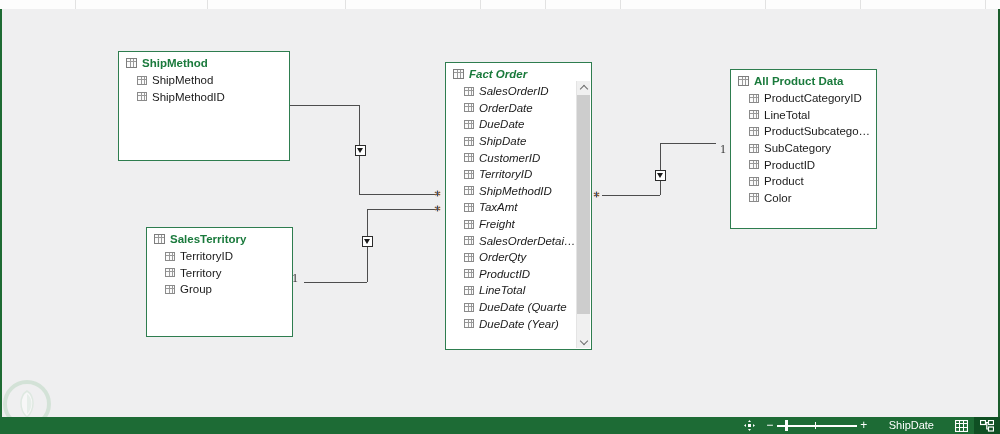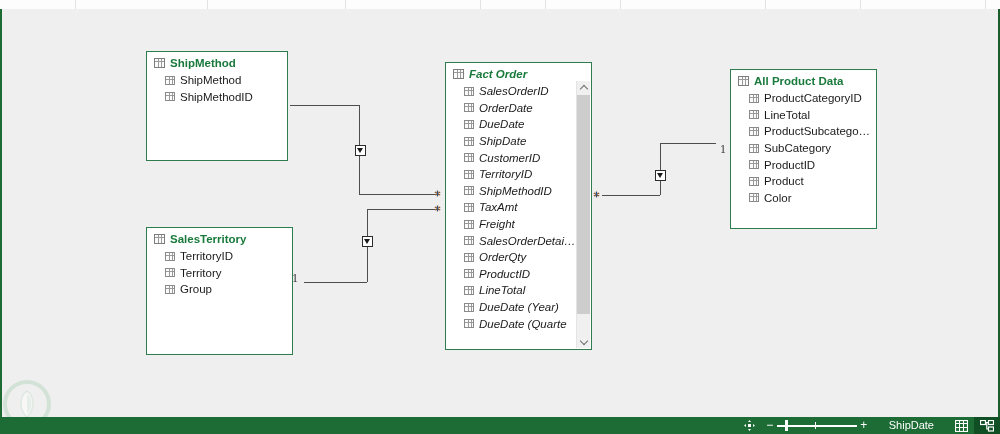--- a/index.html
+++ b/index.html
@@ -181,38 +181,38 @@
       <path d="M3.5 0.5 L3.5 6.5 M0.8 2 L6.2 5 M6.2 2 L0.8 5" stroke="#8a5a2b" stroke-width="1.3"></path>
       <path d="M3.5 1 L3.5 6" stroke="#2b4f8a" stroke-width="1.1"></path>
     </svg>
     <div class="ln h" style="left:600px;top:186px;width:58px;"></div>
     <div class="ln v" style="left:658px;top:134px;height:52px;"></div>
     <div class="ln h" style="left:658px;top:134px;width:56px;"></div>
     <div class="arrowbox" style="left:653px;top:161px;"></div>
     <span class="card" style="left:718px;top:133px;">1</span>
   </div>
 
-  <div class="tbl thick" style="left:144px;top:42px;width:142px;height:110px;">
+  <div class="tbl thick" style="left:116px;top:42px;width:172px;height:110px;">
     <div class="tbl-title">
       <span class="gicon hdr"></span>
       <span>ShipMethod</span>
     </div>
     <div class="tbl-fields">
       <div class="fld">
         <span class="gicon"></span>
         <span>ShipMethod</span>
       </div>
       <div class="fld">
         <span class="gicon"></span>
         <span>ShipMethodID</span>
       </div>
     </div>
   </div>
 
-  <div class="tbl thick" style="left:144px;top:218px;width:147px;height:128px;">
+  <div class="tbl thick" style="left:144px;top:218px;width:147px;height:110px;">
     <div class="tbl-title">
       <span class="gicon hdr"></span>
       <span>SalesTerritory</span>
     </div>
     <div class="tbl-fields">
       <div class="fld">
         <span class="gicon"></span>
         <span>TerritoryID</span>
       </div>
       <div class="fld">
@@ -280,25 +280,25 @@
         <div class="fld">
           <span class="gicon"></span>
           <span>ProductID</span>
         </div>
         <div class="fld">
           <span class="gicon"></span>
           <span>LineTotal</span>
         </div>
         <div class="fld">
           <span class="gicon"></span>
+          <span>DueDate (Quarte</span>
+        </div>
+        <div class="fld">
+          <span class="gicon"></span>
           <span>DueDate (Year)</span>
-        </div>
-        <div class="fld">
-          <span class="gicon"></span>
-          <span>DueDate (Quarte</span>
         </div>
       </div>
     </div>
     <div class="vsb">
       <div class="vsb-btn up"></div>
       <div class="vsb-thumb"></div>
       <div class="vsb-btn down" style="position:absolute;bottom:0;left:0;"></div>
     </div>
   </div>
 

